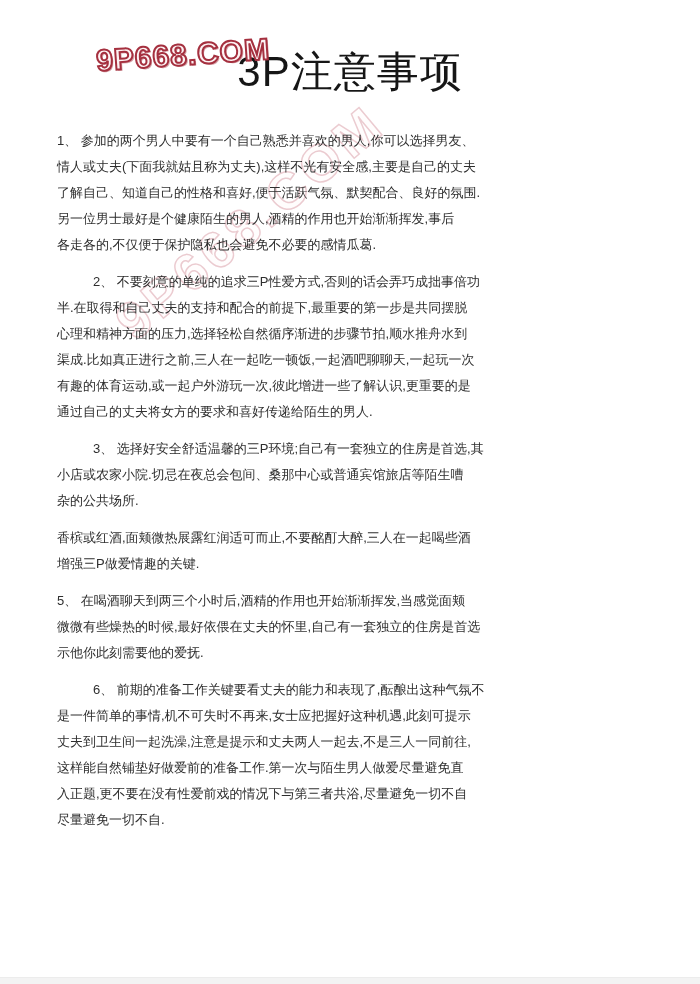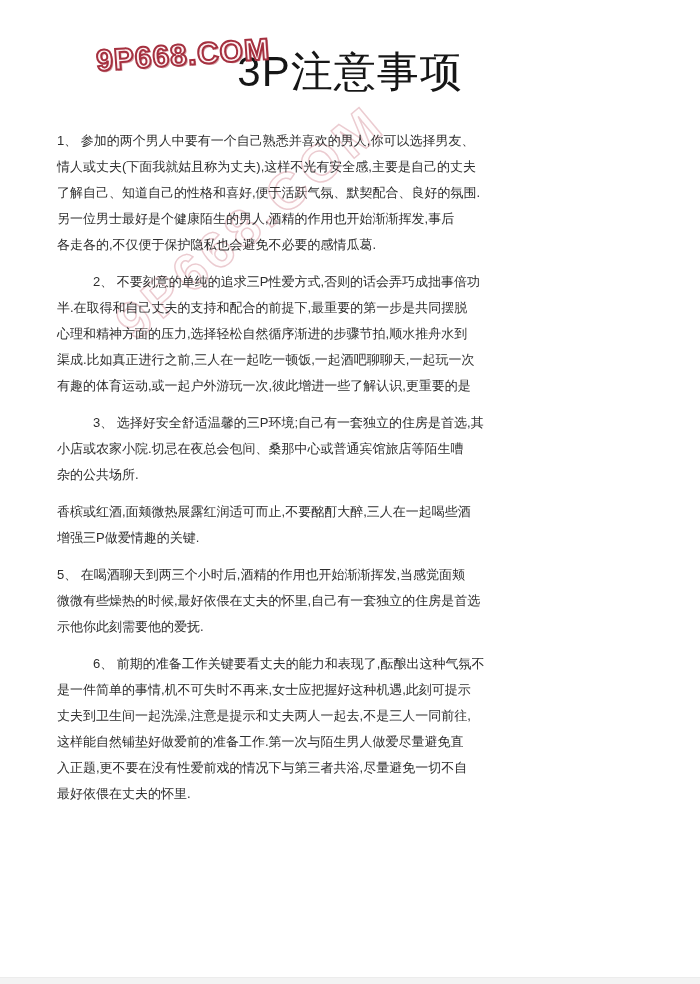--- a/index.html
+++ b/index.html
@@ -70,20 +70,21 @@
         <div class="line">了解自己、知道自己的性格和喜好,便于活跃气氛、默契配合、良好的氛围.</div>
         <div class="line">另一位男士最好是个健康陌生的男人,酒精的作用也开始渐渐挥发,事后</div>
         <div class="line">各走各的,不仅便于保护隐私也会避免不必要的感情瓜葛.</div>
       </div>
       <div class="paragraph indent">
         <div class="line first-indent">2、 不要刻意的单纯的追求三P性爱方式,否则的话会弄巧成拙事倍功</div>
         <div class="line">半.在取得和自己丈夫的支持和配合的前提下,最重要的第一步是共同摆脱</div>
         <div class="line">心理和精神方面的压力,选择轻松自然循序渐进的步骤节拍,顺水推舟水到</div>
         <div class="line">渠成.比如真正进行之前,三人在一起吃一顿饭,一起酒吧聊聊天,一起玩一次</div>
         <div class="line">有趣的体育运动,或一起户外游玩一次,彼此增进一些了解认识,更重要的是</div>
+        <div class="line">通过自己的丈夫将女方的要求和喜好传递给陌生的男人.</div>
       </div>
       <div class="paragraph indent">
         <div class="line first-indent">3、 选择好安全舒适温馨的三P环境;自己有一套独立的住房是首选,其</div>
         <div class="line">小店或农家小院.切忌在夜总会包间、桑那中心或普通宾馆旅店等陌生嘈</div>
         <div class="line">杂的公共场所.</div>
       </div>
       <div class="paragraph indent">
         <div class="line">香槟或红酒,面颊微热展露红润适可而止,不要酩酊大醉,三人在一起喝些酒</div>
         <div class="line">增强三P做爱情趣的关键.</div>
       </div>
@@ -91,17 +92,17 @@
         <div class="line">5、 在喝酒聊天到两三个小时后,酒精的作用也开始渐渐挥发,当感觉面颊</div>
         <div class="line">微微有些燥热的时候,最好依偎在丈夫的怀里,自己有一套独立的住房是首选</div>
         <div class="line">示他你此刻需要他的爱抚.</div>
       </div>
       <div class="paragraph indent">
         <div class="line first-indent">6、 前期的准备工作关键要看丈夫的能力和表现了,酝酿出这种气氛不</div>
         <div class="line">是一件简单的事情,机不可失时不再来,女士应把握好这种机遇,此刻可提示</div>
         <div class="line">丈夫到卫生间一起洗澡,注意是提示和丈夫两人一起去,不是三人一同前往,</div>
         <div class="line">这样能自然铺垫好做爱前的准备工作.第一次与陌生男人做爱尽量避免直</div>
         <div class="line">入正题,更不要在没有性爱前戏的情况下与第三者共浴,尽量避免一切不自</div>
-        <div class="line">最好依偎在丈夫的怀里.</div>
+        <div class="line">尽量避免一切不自.</div>
       </div>
     </div>
   <div class="bottom-edge"></div>
 </div>
 
 </body></html>

